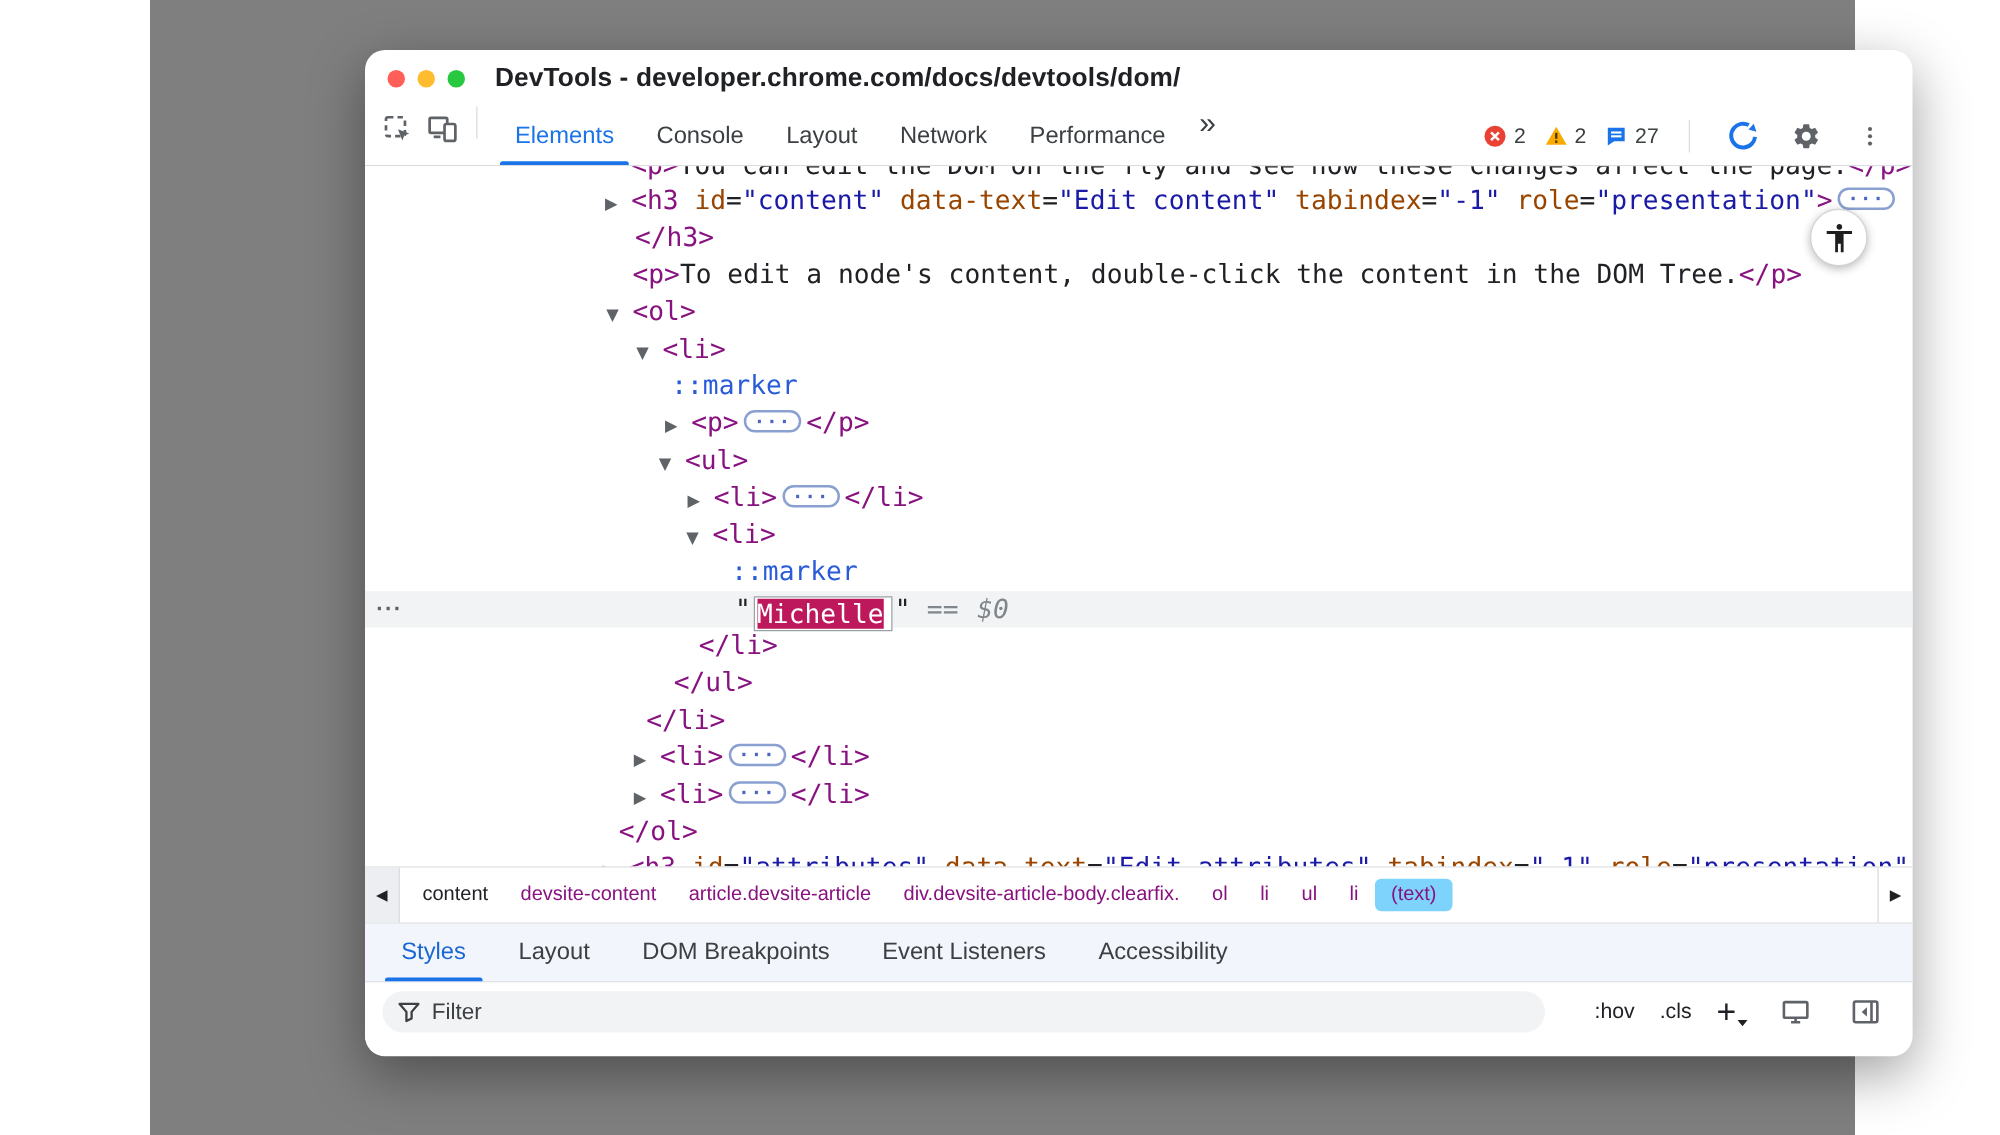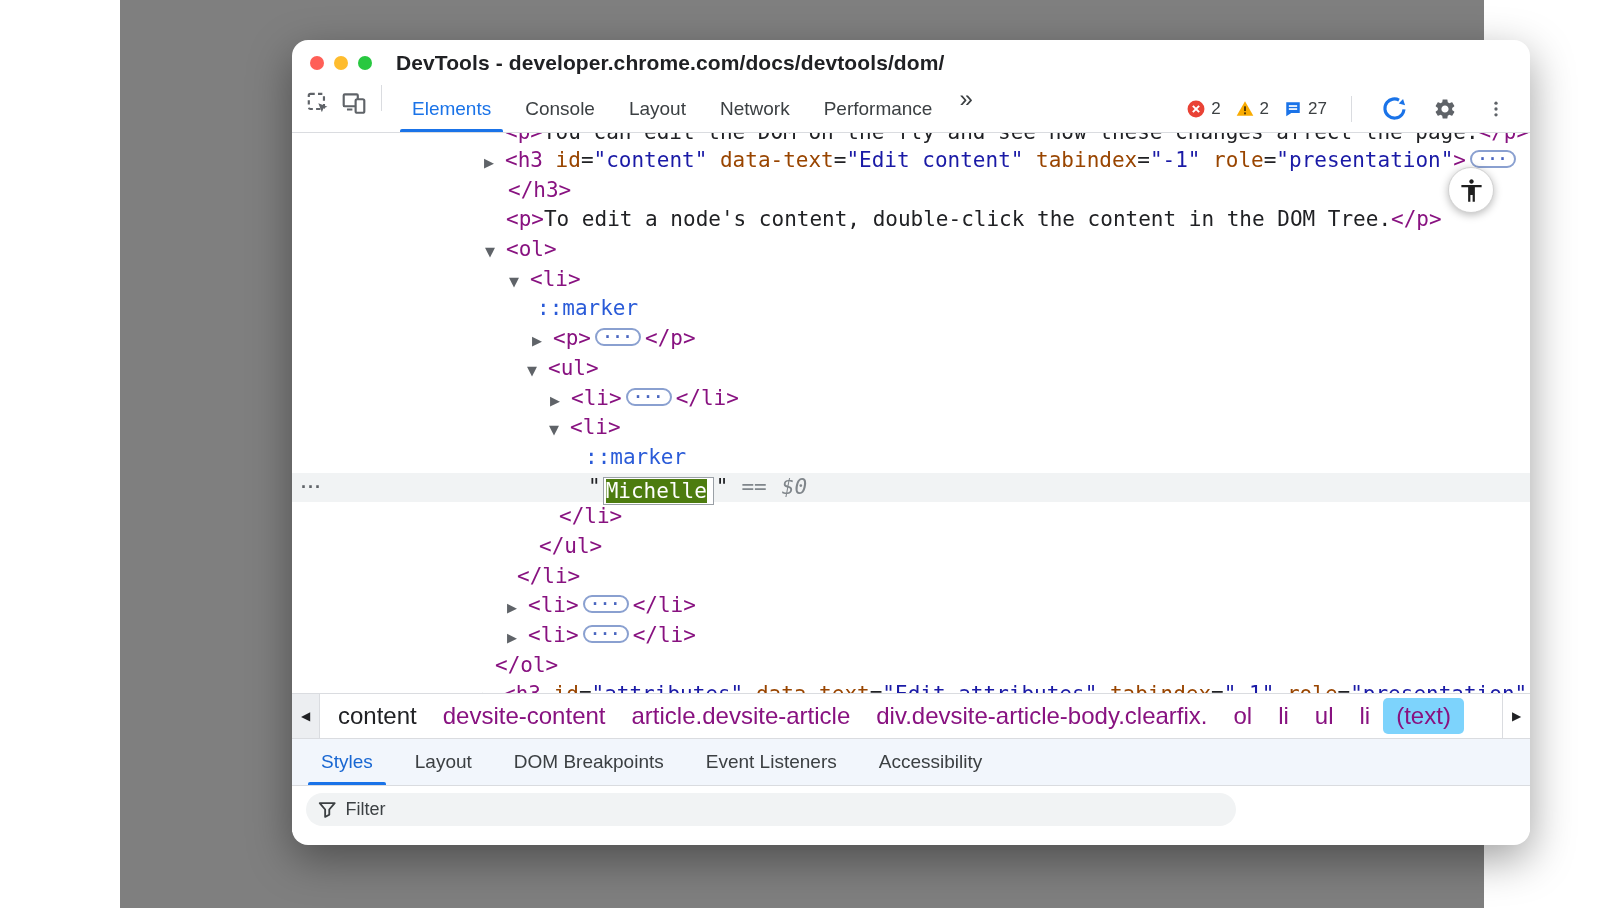--- a/index.html
+++ b/index.html
@@ -52,35 +52,35 @@
   .tk-q { color:#202124; }
   .tk-eq { color:#80868b; margin-left:13px; }
   .tk-dollar { color:#80868b; font-style:italic; margin-left:15px; }
   .pill { display:inline-block; vertical-align:3px; margin:0 4px; padding:0 6px; height:18px;
     line-height:14px; border:2px solid #8aa0d0; border-radius:10px; color:#4a66c0;
     font-size:15px; font-weight:700; letter-spacing:1px; cursor:pointer; }
   .gutter-dots { position:absolute; left:9px; top:0; font-family:"Liberation Sans", sans-serif;
     font-weight:700; font-size:18px; color:#5f6368; letter-spacing:1px; cursor:pointer; }
   .edit-box { display:inline-block; background:#fff; border:1px solid #9aa0a6;
     padding:0 6px 0 2px; margin:0 2px; line-height:26px; height:28px; vertical-align:-4px; }
-  .sel { background:#4d7c0f; color:#fff; }
+  .sel { background:#be185d; color:#fff; }
 
   
   .a11y-btn { position:absolute; left:1156px; top:127px; width:46px; height:46px; border-radius:50%;
     background:#fff; border:1px solid #d2d2d2; box-shadow:0 2px 8px rgba(0,0,0,.28); z-index:6; }
 
   
   .crumbs { height:46px; flex:0 0 46px; display:flex; align-items:stretch; background:#fff;
     border-top:1px solid #dadce0; border-bottom:1px solid #dadce0; }
   .crumb-nav { width:28px; display:flex; align-items:center; justify-content:center;
     font-size:12px; color:#202124; cursor:pointer; }
   .crumb-nav.left { background:#eceef1; border-right:1px solid #dadce0; }
   .crumb-nav.right { border-left:1px solid #dadce0; margin-left:auto; }
   .crumb-list { display:flex; align-items:center; padding:0 5px; overflow:hidden; flex:1; }
-  .crumb { padding:4px 13px; font-size:24px; color:#881280; white-space:nowrap; border-radius:5px; cursor:pointer; }
+  .crumb { padding:4px 13px; font-size:16px; color:#881280; white-space:nowrap; border-radius:5px; cursor:pointer; }
   .crumb.plain { color:#202124; }
   .crumb.selected { background:#7dd3fc; }
 
   
   .drawer-tabs { height:47px; flex:0 0 47px; display:flex; align-items:stretch; background:#f2f6fc;
     border-bottom:1px solid #dadce0; padding-left:8px; }
   .dtab { display:flex; align-items:center; padding:0 21px; font-size:19px; color:#3c4043;
     position:relative; cursor:pointer; white-space:nowrap; }
   .dtab.active { color:#1967d2; }
   .dtab.active::after { content:""; position:absolute; left:8px; right:8px; bottom:0; height:3px;
@@ -242,16 +242,37 @@
         <div class="dtab">Accessibility</div>
       </div>
 
     <div class="filterbar">
       <div class="filter-pill">
         <svg width="19" height="19" viewBox="0 0 16 16">
           <path d="M1.5 2.5h13L9.8 8v4.6l-3.6 1.8V8z" fill="none" stroke="#3c4043" stroke-width="1.6" stroke-linejoin="round"></path>
         </svg>
         <input class="filter-input" placeholder="Filter" style="">
       </div>
+      <div class="style-controls">
+        <span class="toggle">:hov</span>
+        <span class="toggle">.cls</span>
+        <span class="plus-wrap">
+          <span class="plus">+</span>
+          <span class="plus-caret"></span>
+        </span>
+        <button class="tbtn">
+          <svg width="25" height="25" viewBox="0 0 24 24">
+            <rect x="3" y="4.5" width="18" height="12" rx="1" fill="none" stroke="#5f6368" stroke-width="2"></rect>
+            <path d="M8.5 20h7M12 16.5V20" stroke="#5f6368" stroke-width="2"></path>
+          </svg>
+        </button>
+        <button class="tbtn">
+          <svg width="25" height="25" viewBox="0 0 24 24">
+            <rect x="3" y="4" width="18" height="16" rx="1.5" fill="none" stroke="#5f6368" stroke-width="2"></rect>
+            <line x1="16.5" y1="4" x2="16.5" y2="20" stroke="#5f6368" stroke-width="2"></line>
+            <path d="M13 8.5L9 12l4 3.5z" fill="#5f6368"></path>
+          </svg>
+        </button>
+      </div>
     </div>
 
   </div>
 </div>
 
 </body></html>

